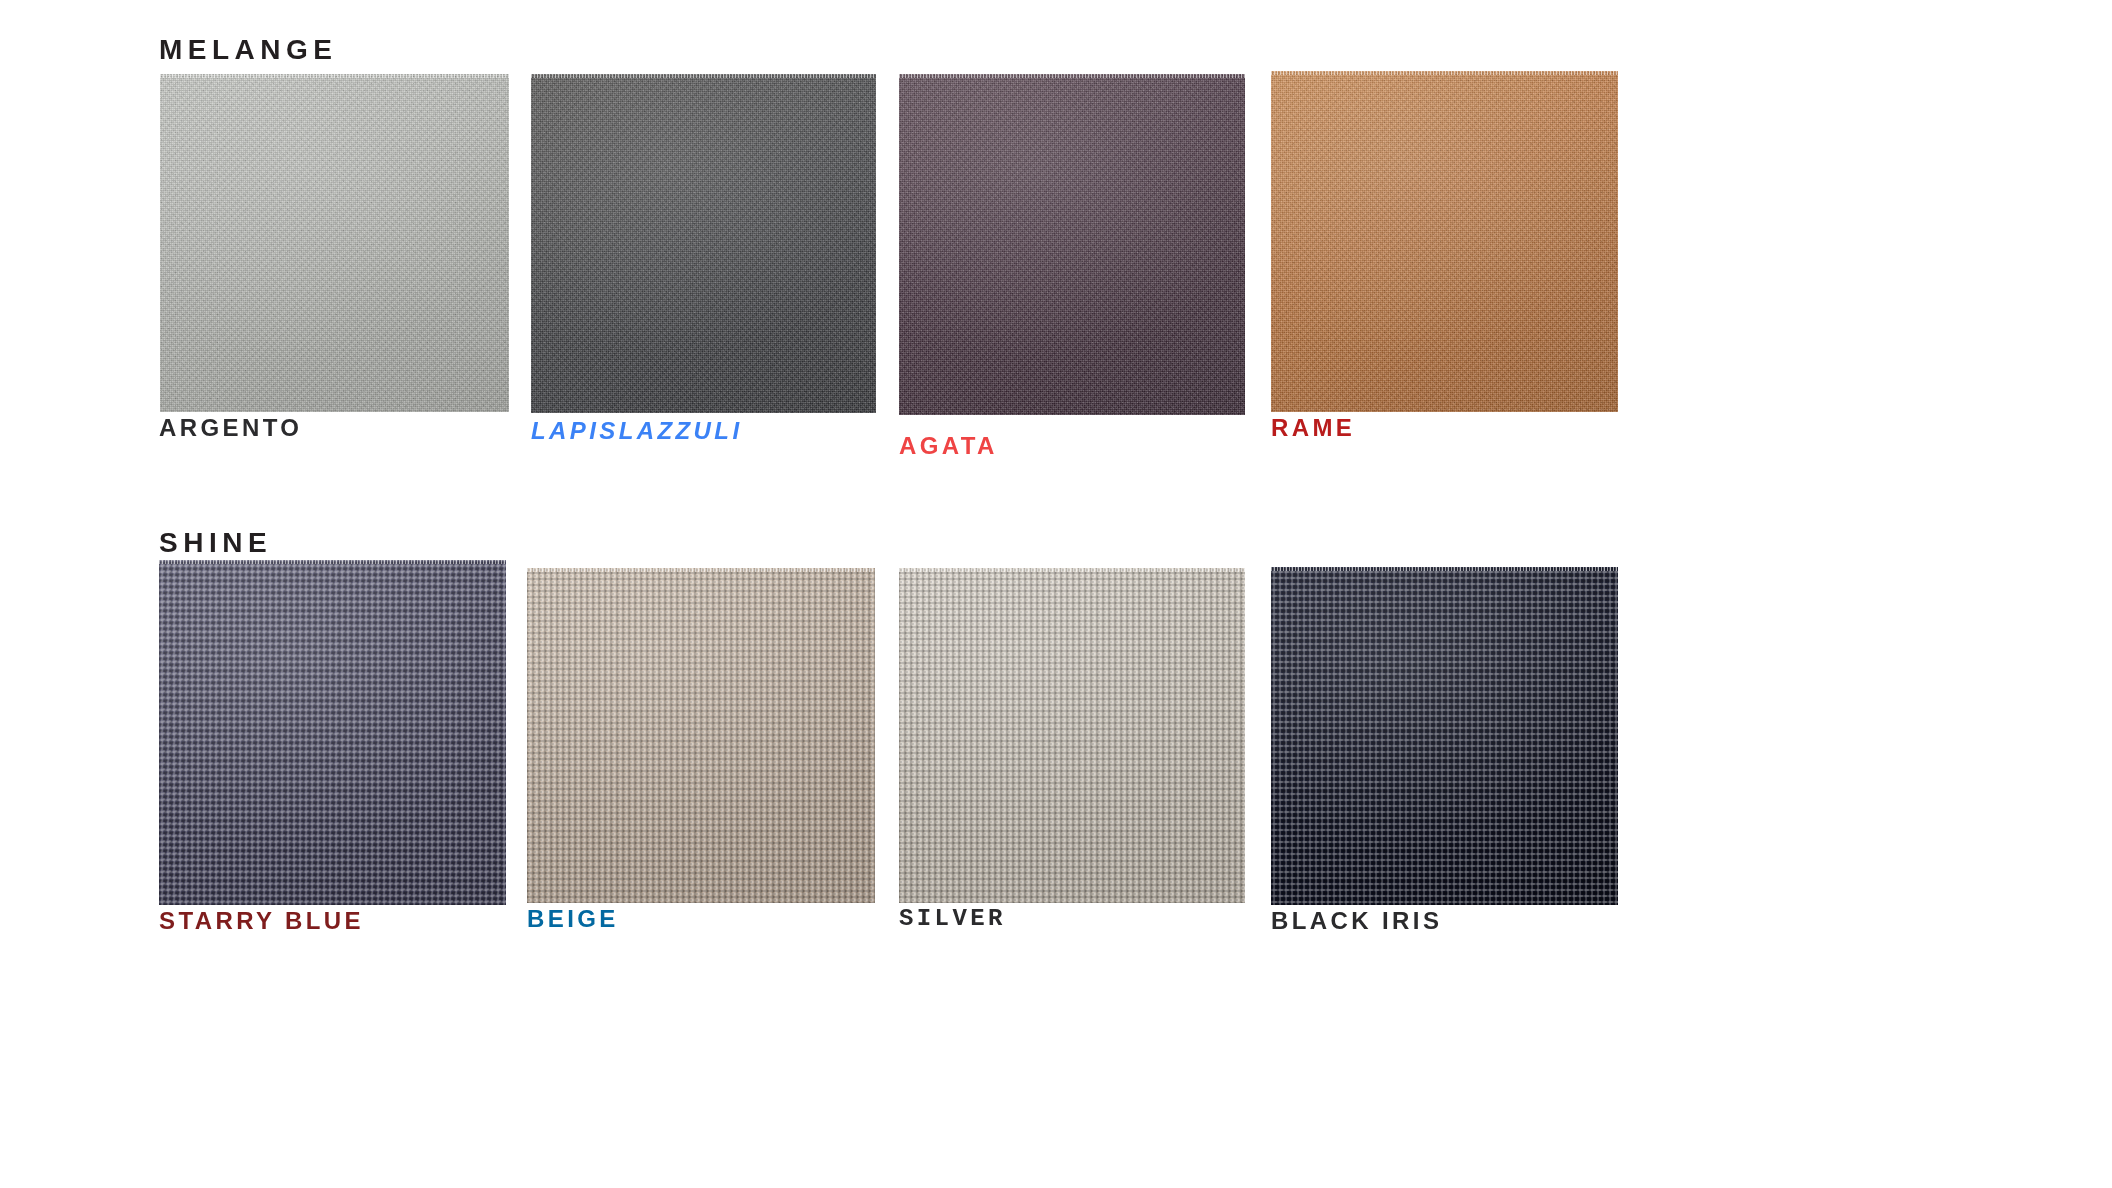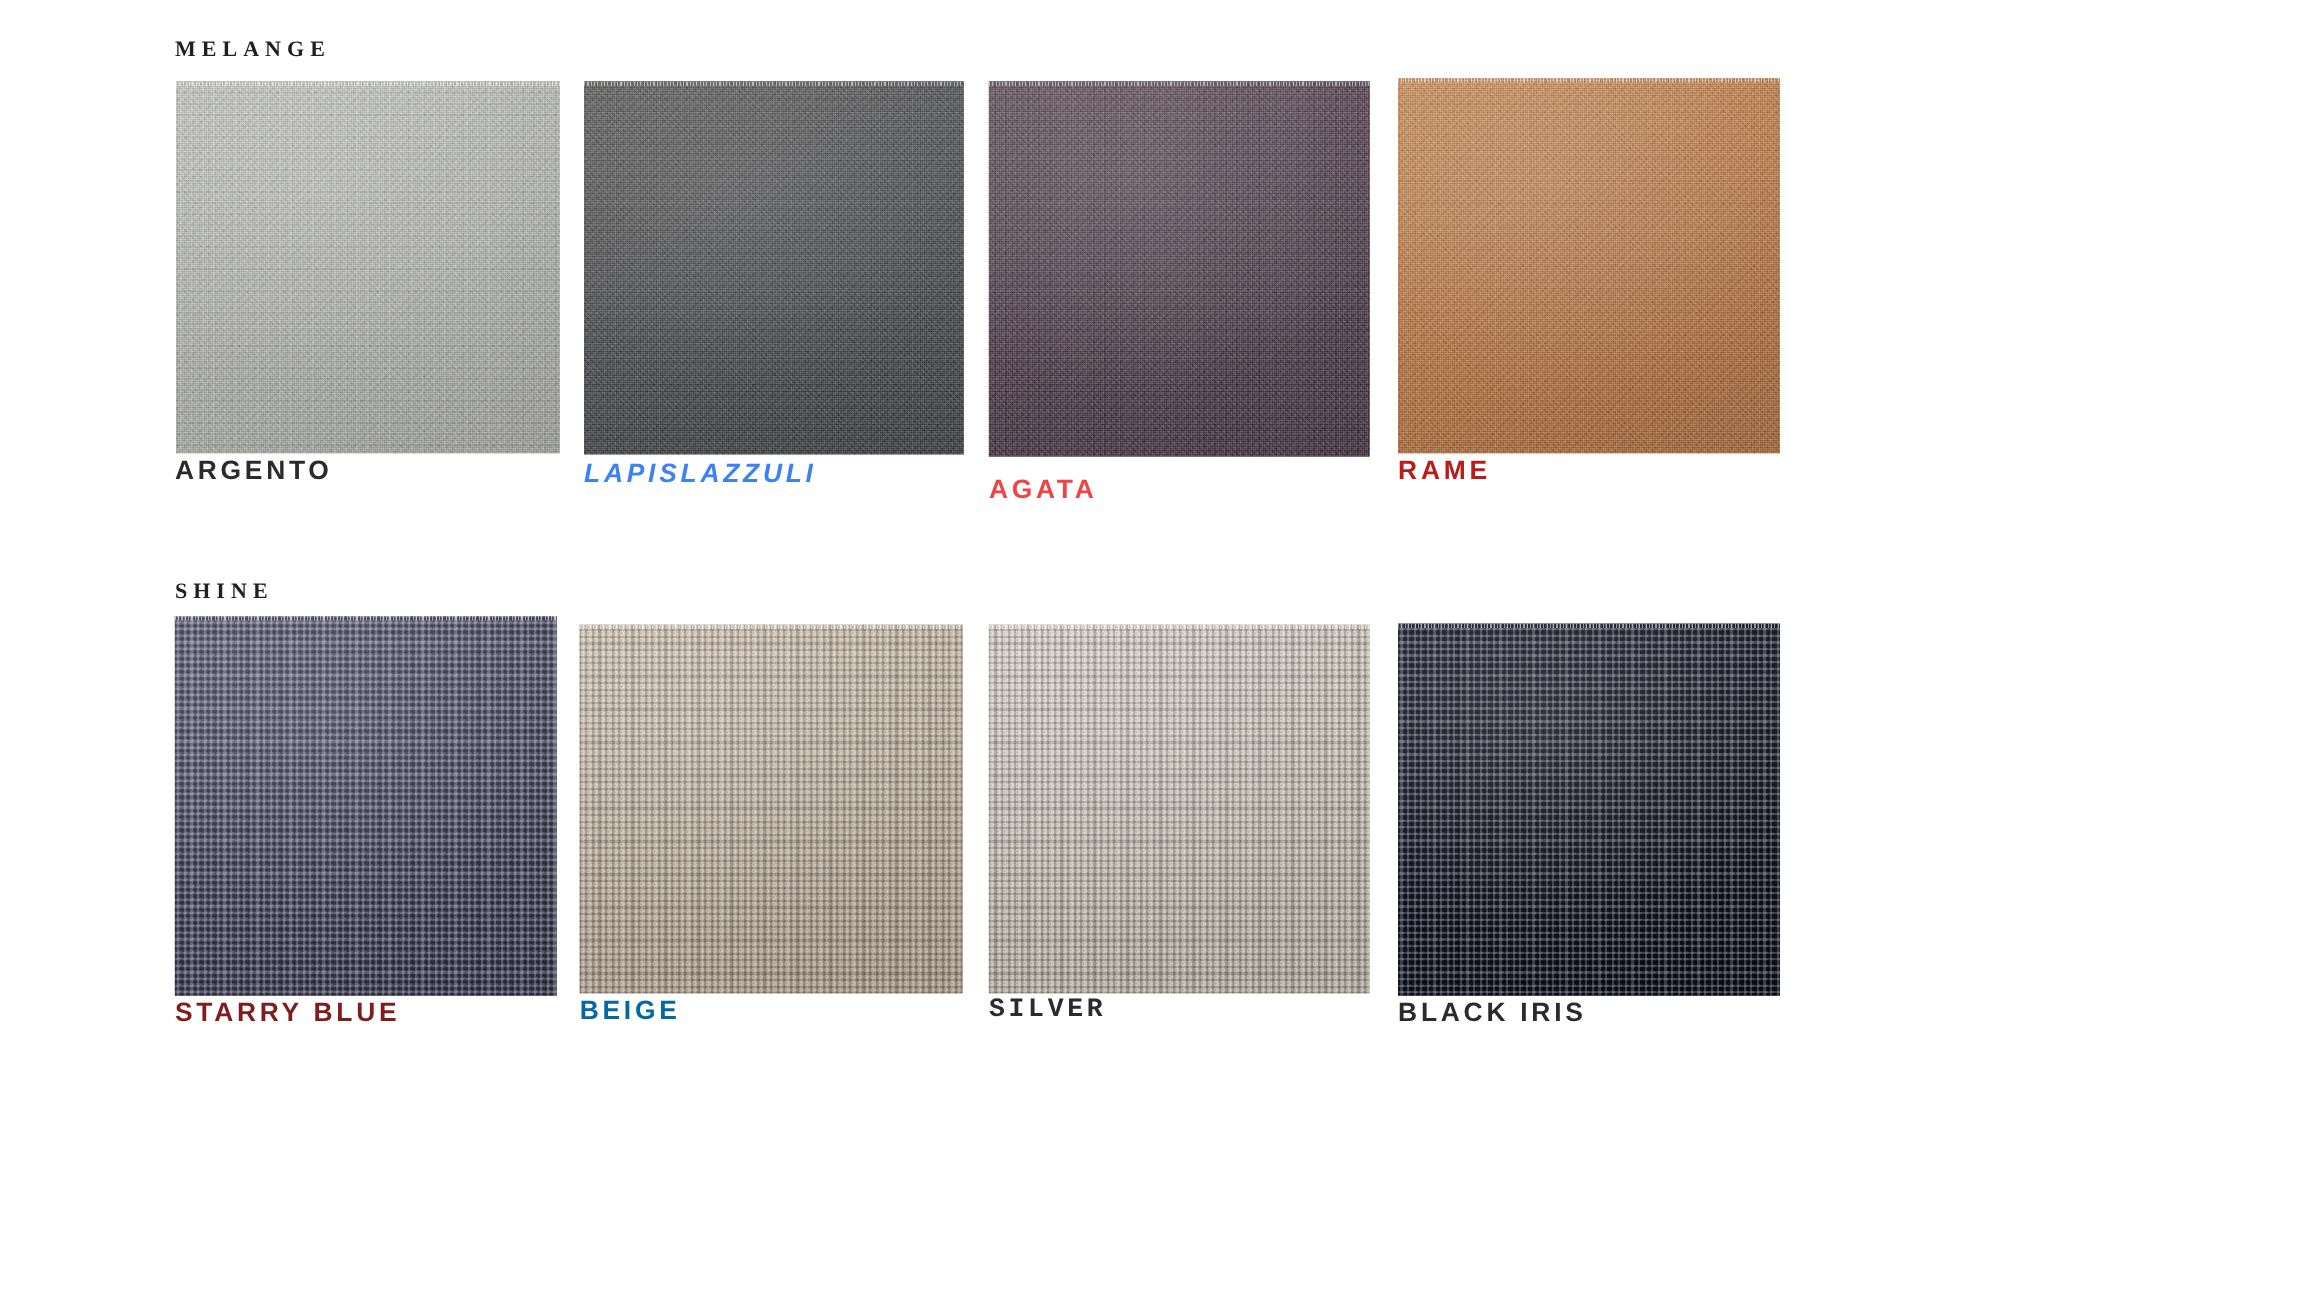--- a/index.html
+++ b/index.html
@@ -19,23 +19,23 @@
   .page {
     position: relative;
     width: 2112px;
     height: 1188px;
     background: #ffffff;
   }
 
   
   .group-title {
     position: absolute;
-    font-family: Liberation Serif, serif;
+    font-family: Liberation Sans, sans-serif;
     font-weight: 700;
-    font-size: 20px;
+    font-size: 28px;
     letter-spacing: 5.5px;
     color: #231f20;
     white-space: nowrap;
     text-transform: uppercase;
   }
   #group-title-melange { left: 159px; top: 34px; }
   #group-title-shine   { left: 159px; top: 527px; }
 
   
   .swatch-group { position: absolute; left: 0; top: 0; width: 100%; height: 100%; }

